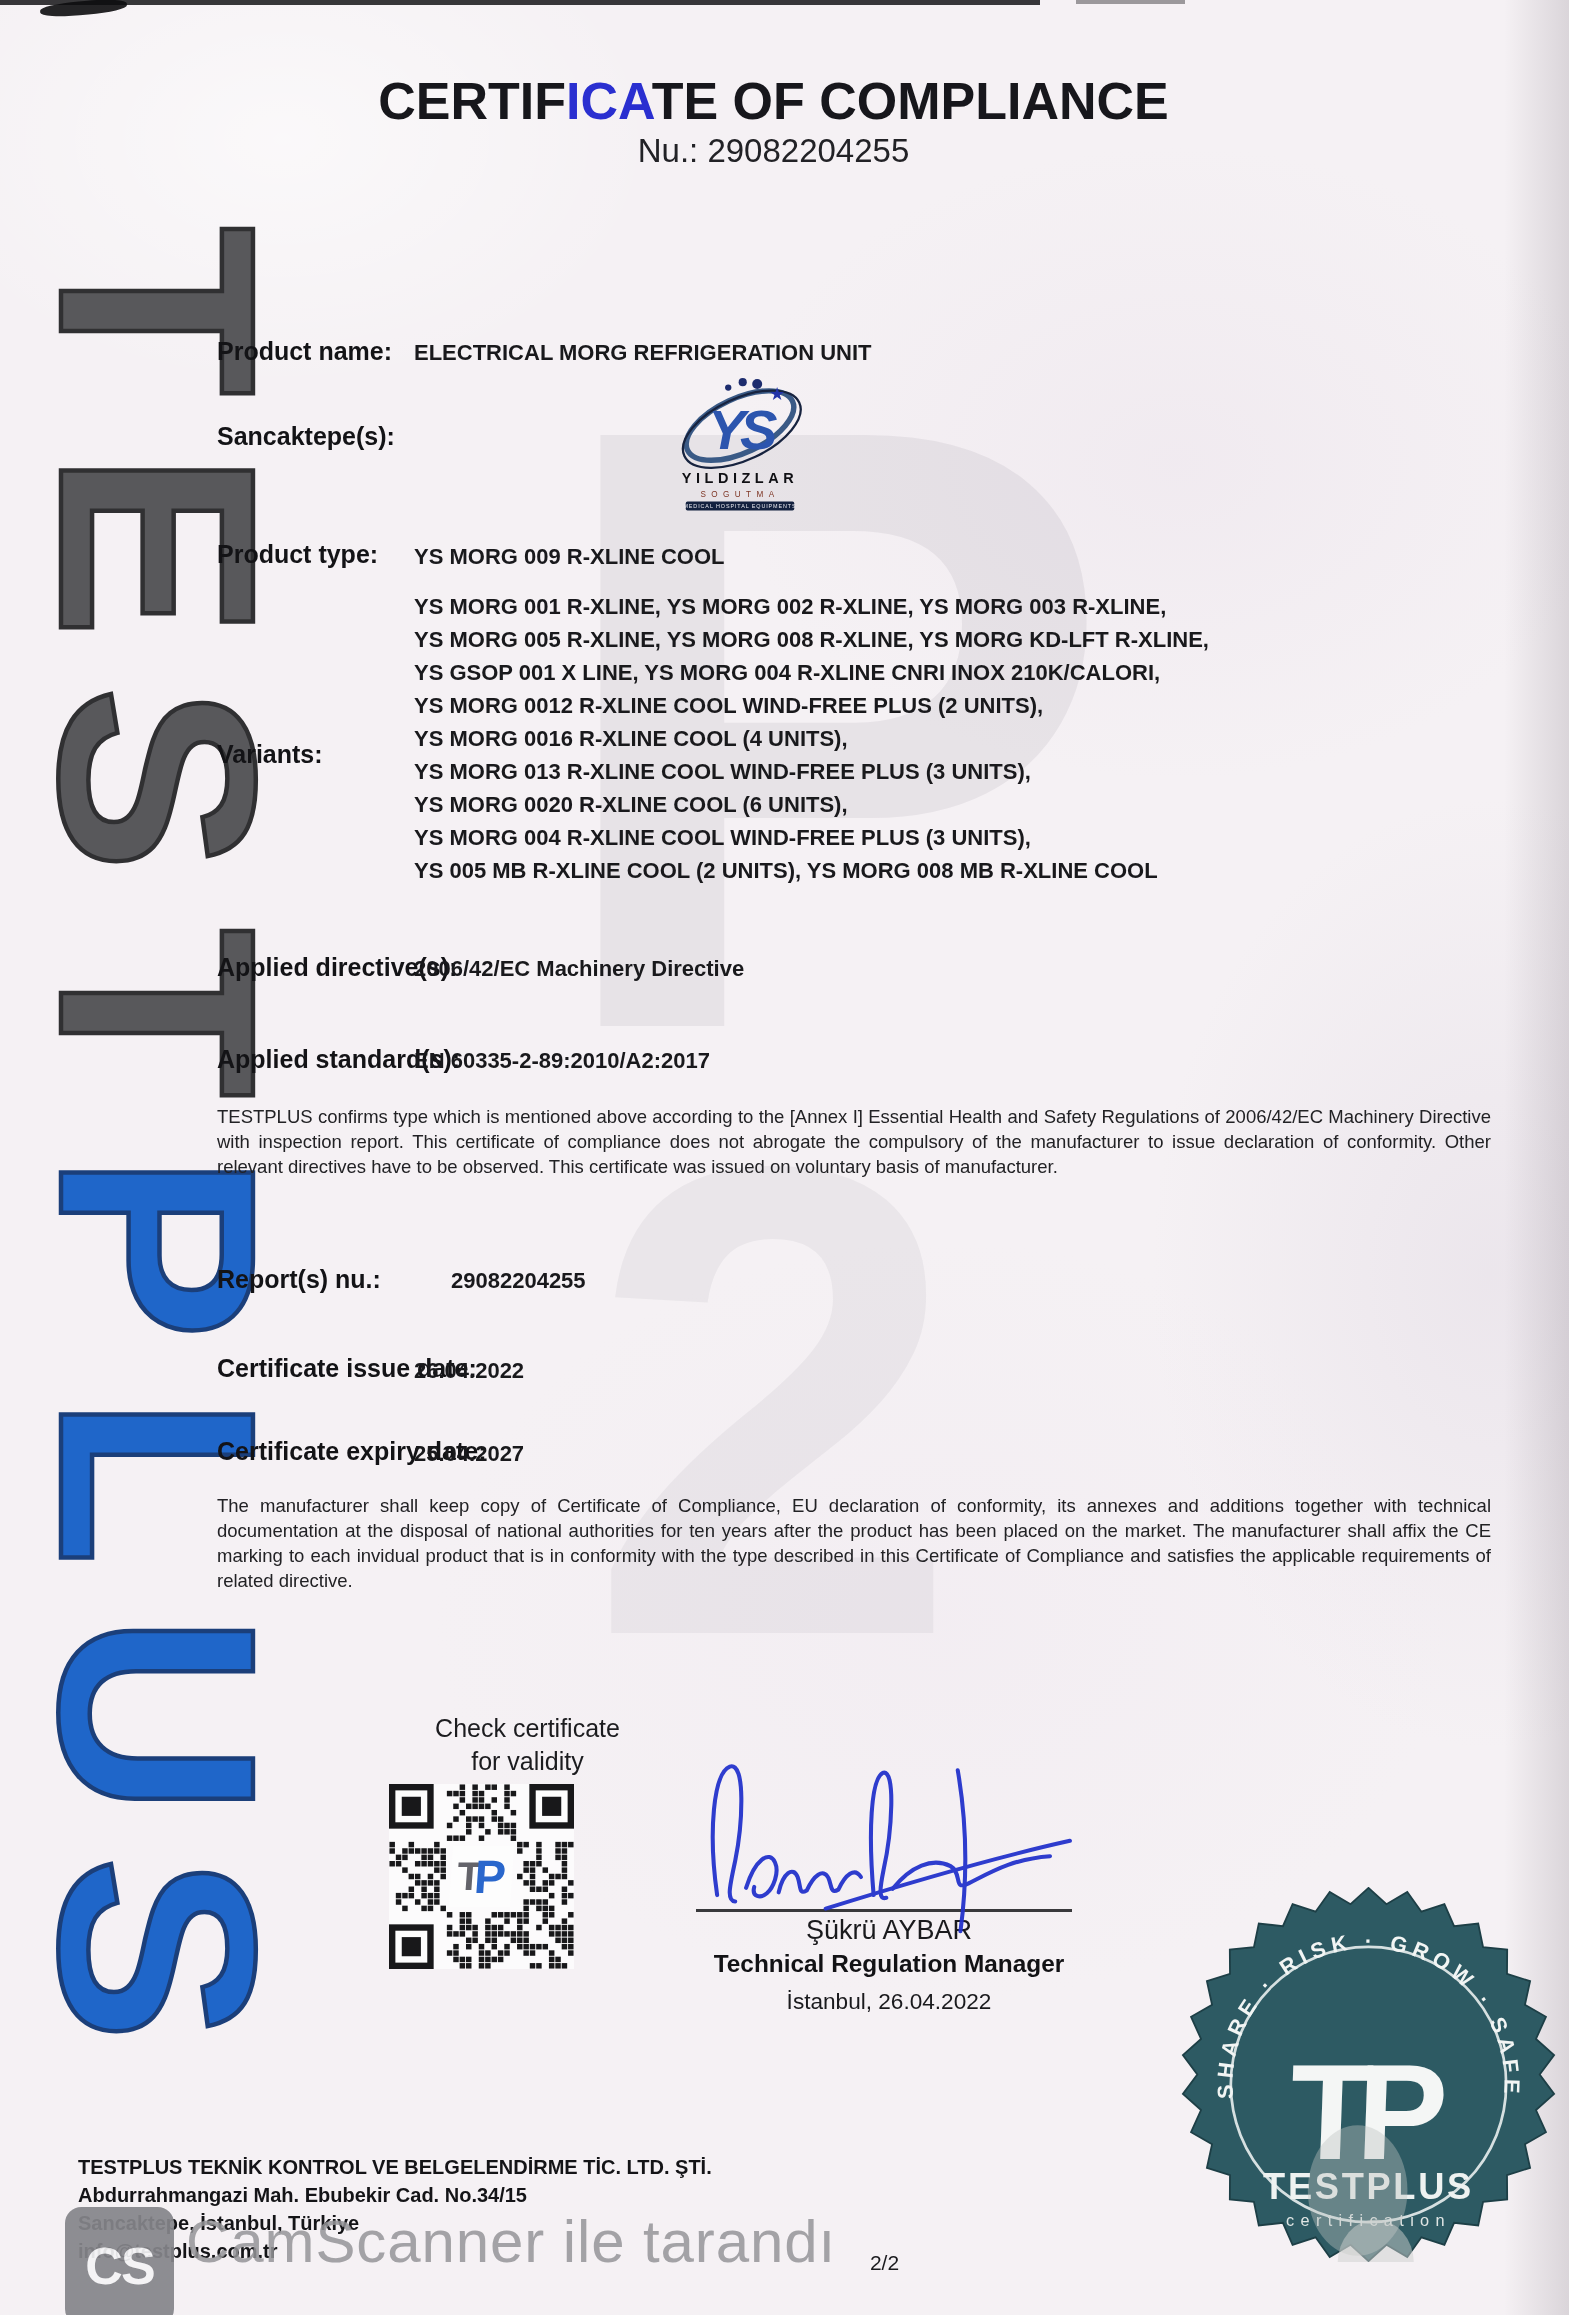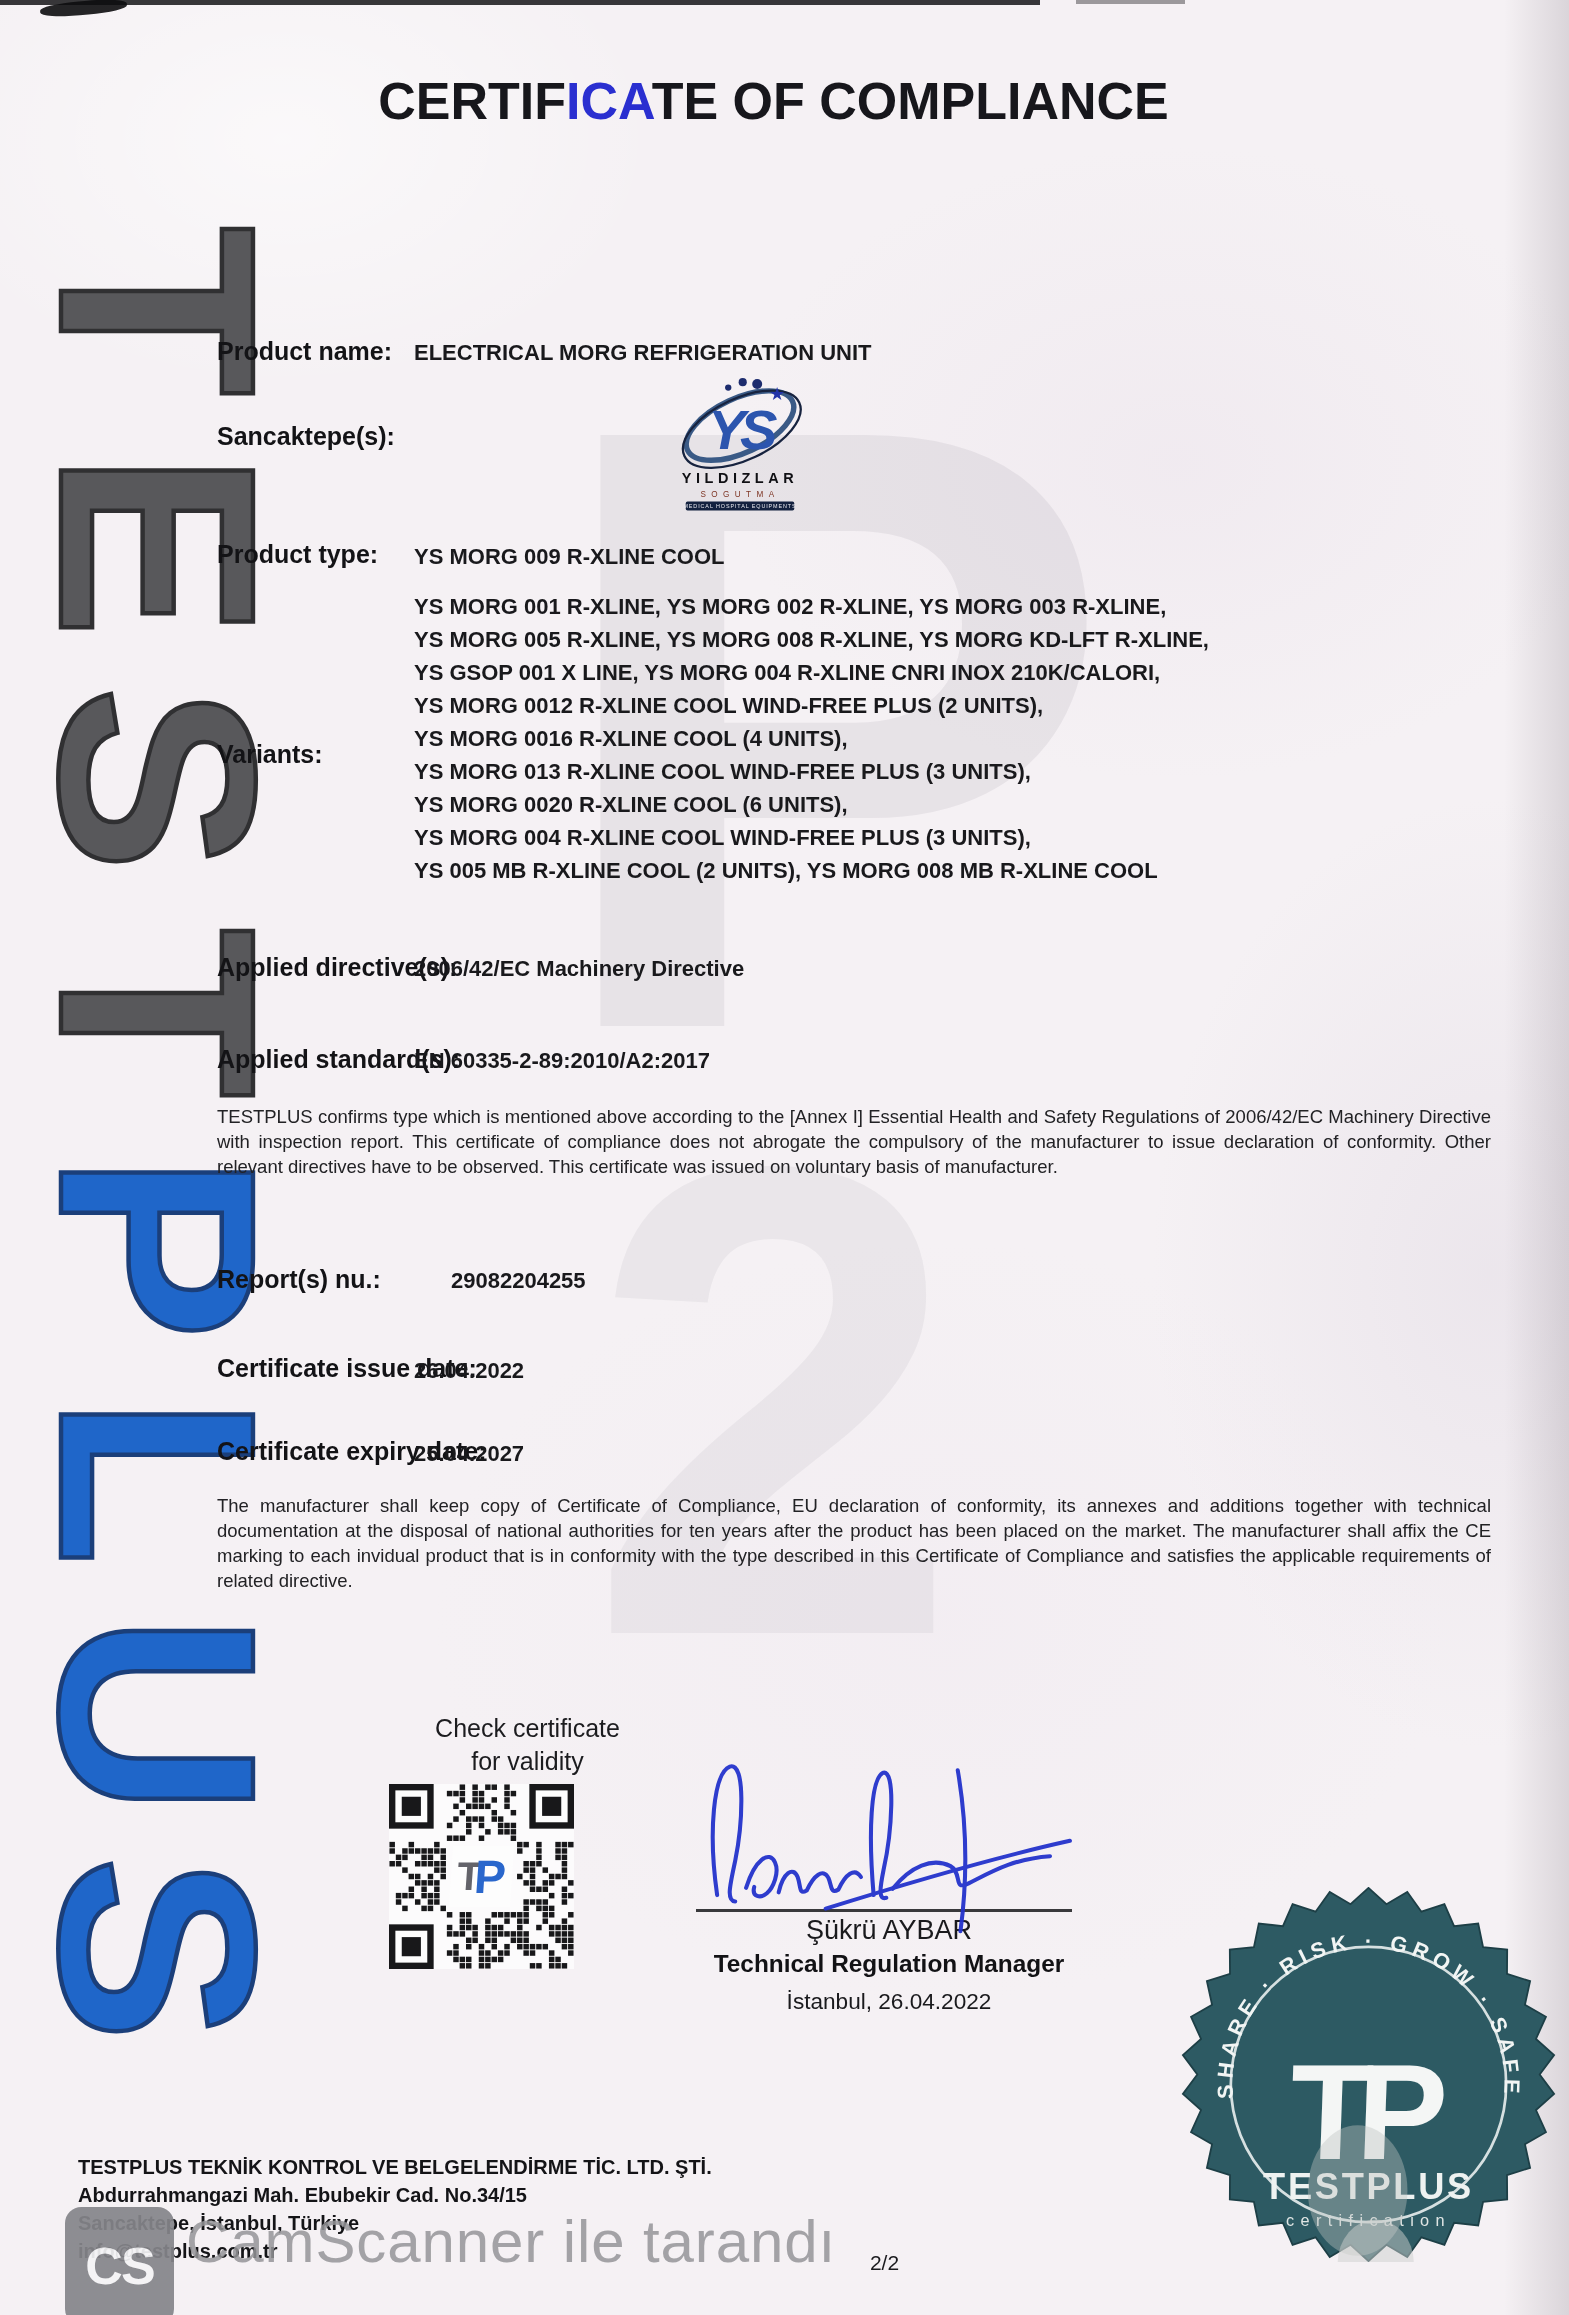--- a/index.html
+++ b/index.html
@@ -94,20 +94,21 @@
     <div class="vletter gray">S</div>
     <div class="vletter gray">T</div>
     <div class="vletter blue">P</div>
     <div class="vletter blue">L</div>
     <div class="vletter blue">U</div>
     <div class="vletter blue">S</div>
   </div>
 
   <div class="content">
     <div class="title"><span>CERTIF</span><span class="hl">ICA</span><span>TE OF COMPLIANCE</span></div>
+    <div class="cert-no">Nu.: 29082204255</div>
 
     <div class="lbl" style="top:337px;">Product name:</div>
     <div class="val" style="top:340px;">ELECTRICAL MORG REFRIGERATION UNIT</div>
 
     <div class="lbl" style="top:422px;">Sancaktepe(s):</div>
 
     <svg class="ys-logo" viewBox="0 0 210 170">
       <ellipse cx="105" cy="58" rx="64" ry="30" fill="none" stroke="#3a5a86" stroke-width="6" transform="rotate(-25 105 58)"></ellipse>
       <ellipse cx="107" cy="62" rx="70" ry="34" fill="none" stroke="#17233f" stroke-width="2.5" transform="rotate(-25 107 62)"></ellipse>
       <circle cx="92" cy="16" r="3.5" fill="#1d2c6e"></circle>

